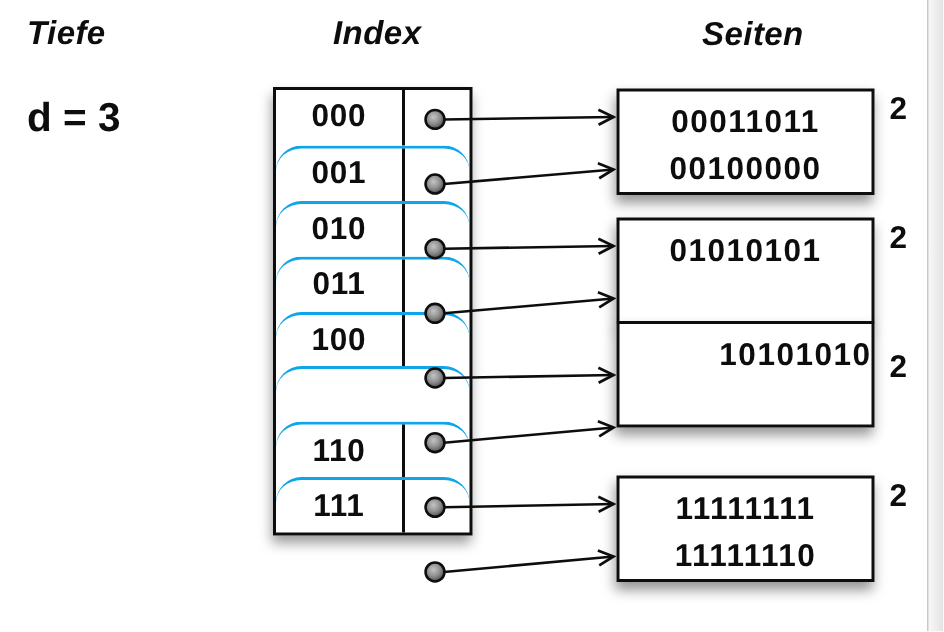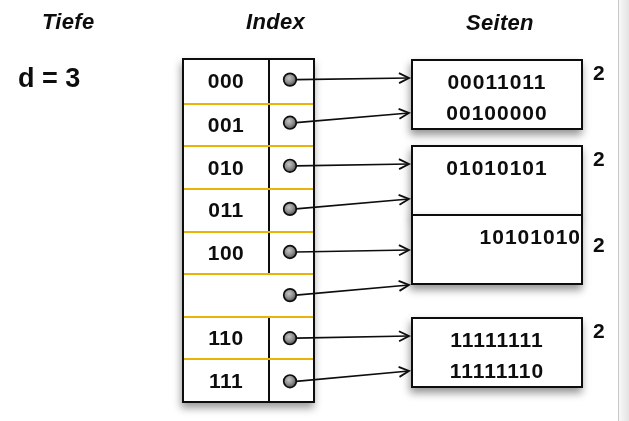--- a/index.html
+++ b/index.html
@@ -11,49 +11,48 @@
     font-family: "Liberation Sans", sans-serif;
     color: #0d0d0d;
   }
   .hdr {
     position: absolute;
     font-size: 22px;
     font-weight: 600;
     font-style: italic;
     letter-spacing: 0.3px;
     white-space: nowrap;
-    margin-left: 24px;
   }
   .hdr-tiefe  { left: 18px;  top: 9px;  }
   .hdr-index  { left: 222px; top: 9px;  }
-  .hdr-seiten { left: 442px; top: 10px; }
+  .hdr-seiten { left: 468px; top: 10px; }
   .depth-val {
     position: absolute;
     left: 18px; top: 63px;
     font-size: 27px;
     font-weight: 600;
     font-style: normal;
     white-space: nowrap;
   }
   .index-table {
     position: absolute;
     left: 182px; top: 58px;
-    width: 133px; height: 345px;
+    width: 133px; height: 299px;
     box-sizing: border-box;
     border: 2px solid #0d0d0d;
     background: #ffffff;
     display: grid;
     grid-template-rows: repeat(8, 1fr);
     box-shadow: -1px 5px 8px rgba(0,0,0,0.40);
   }
   .index-row {
     display: grid;
     grid-template-columns: 86px 1fr;
   }
-  .index-row + .index-row { border-top: 2px solid #eab308; }
+  .index-row + .index-row { border-top: 2px solid #0ea5e9; border-radius: 17px; }
   .idx-cell {
     border-right: 2px solid #0d0d0d;
     display: flex; align-items: center; justify-content: center;
     font-size: 21px; font-weight: 600; letter-spacing: 0.5px;
   }
   .ptr-cell { }
   .page-box {
     position: absolute;
     left: 411px; width: 172px; height: 71px;
     box-sizing: border-box;

